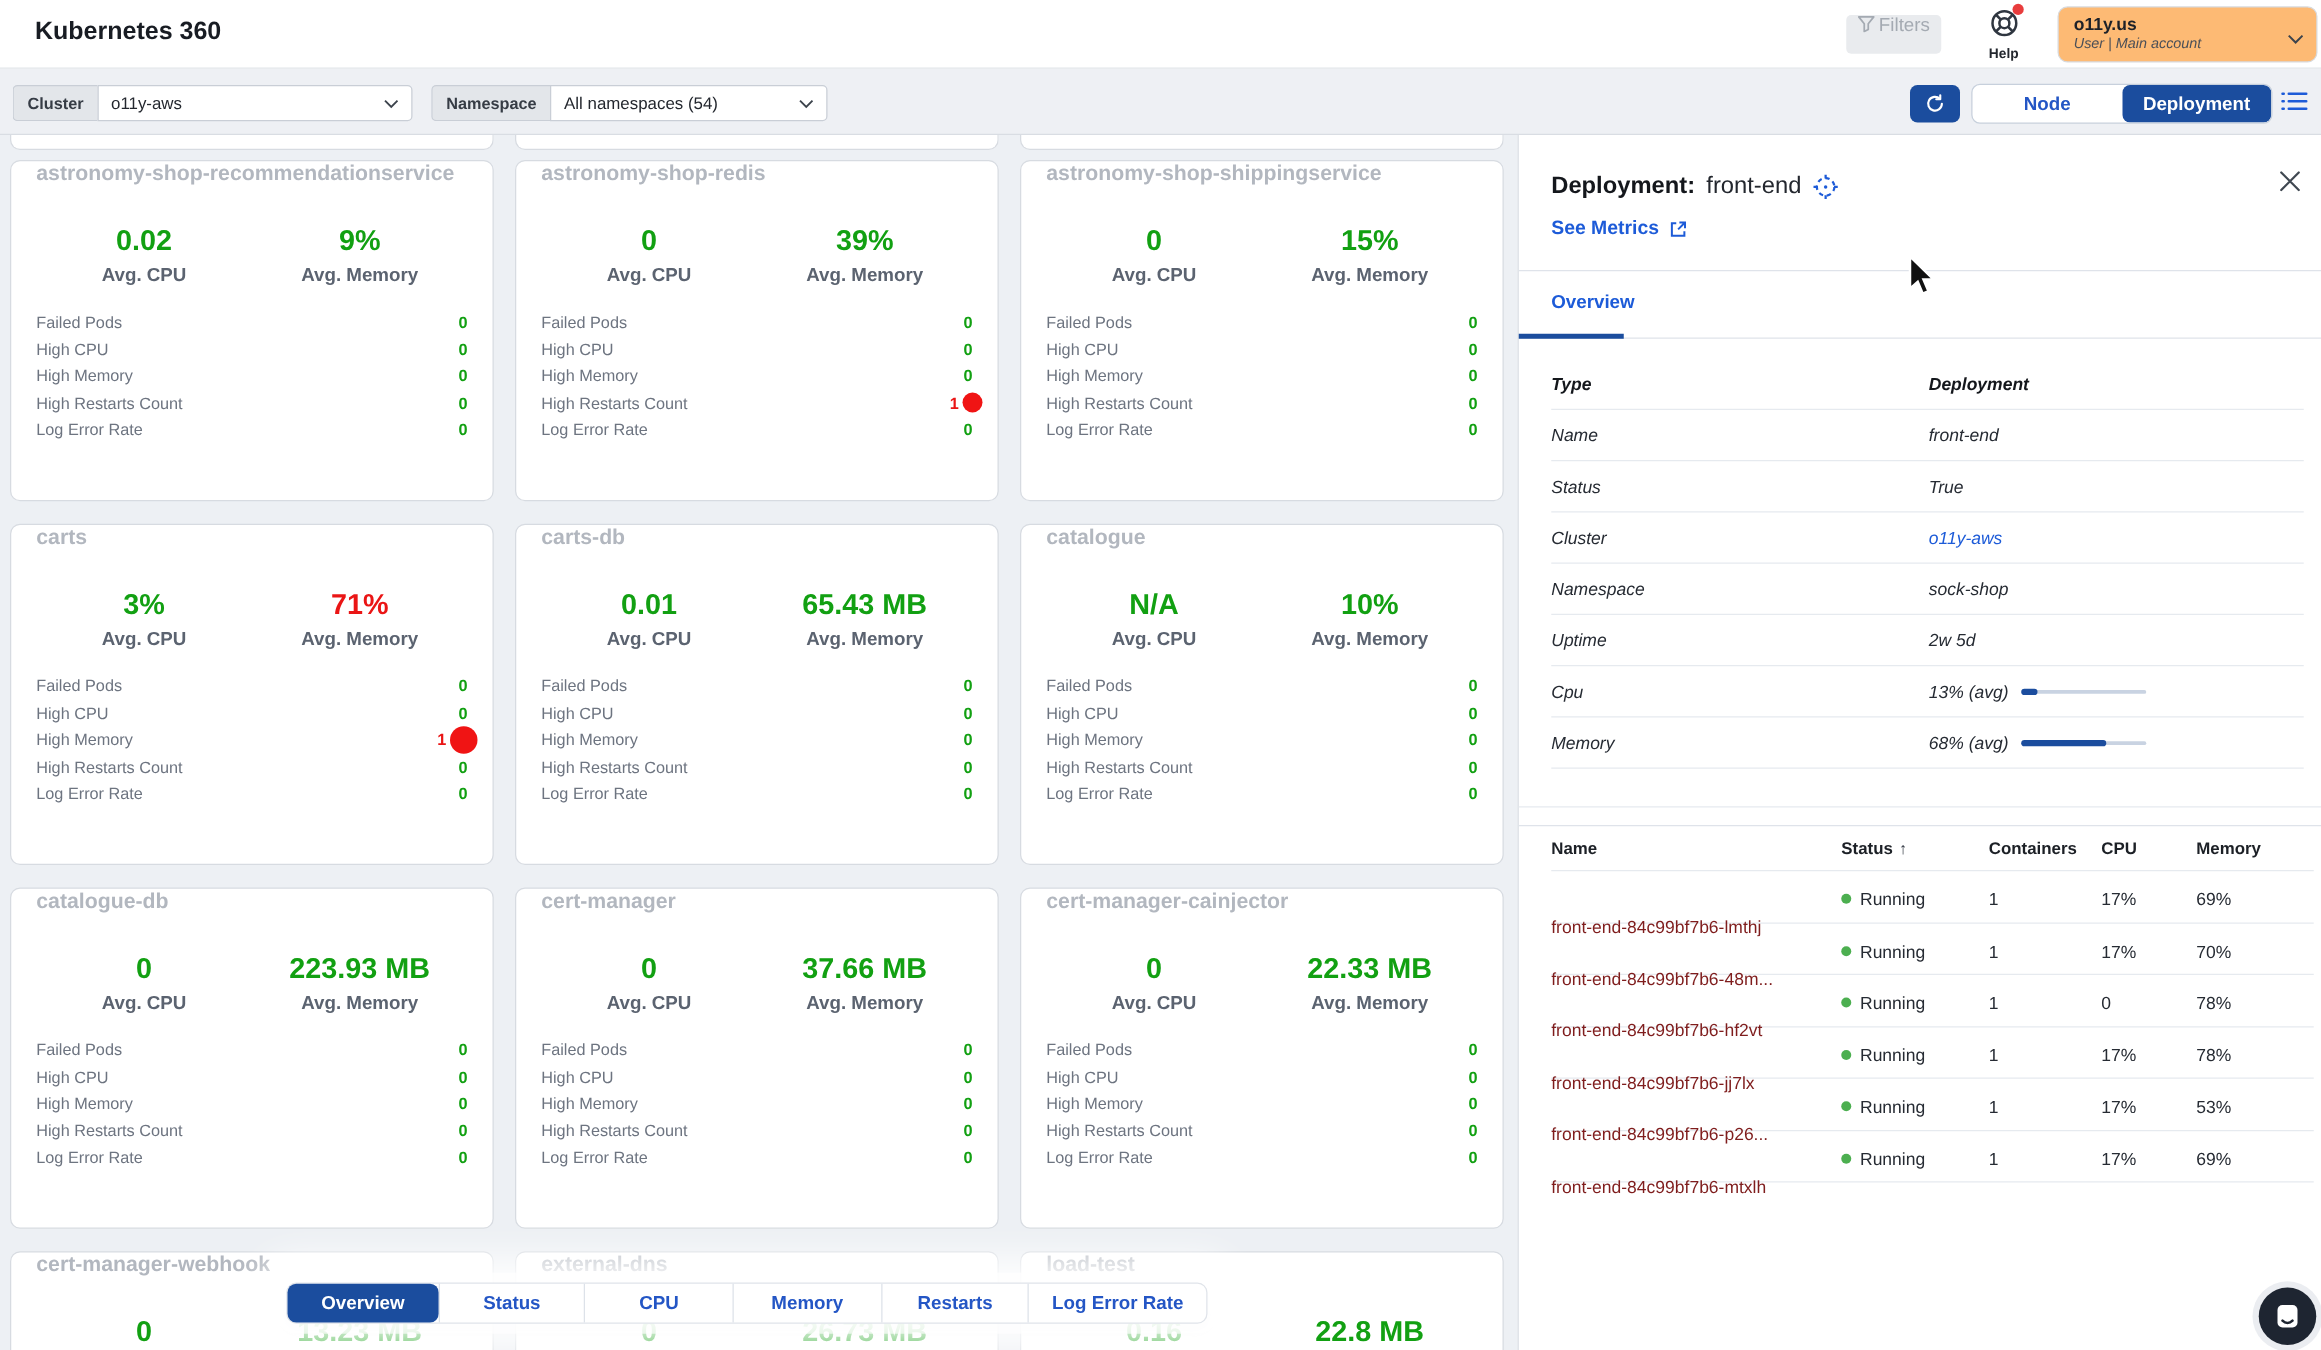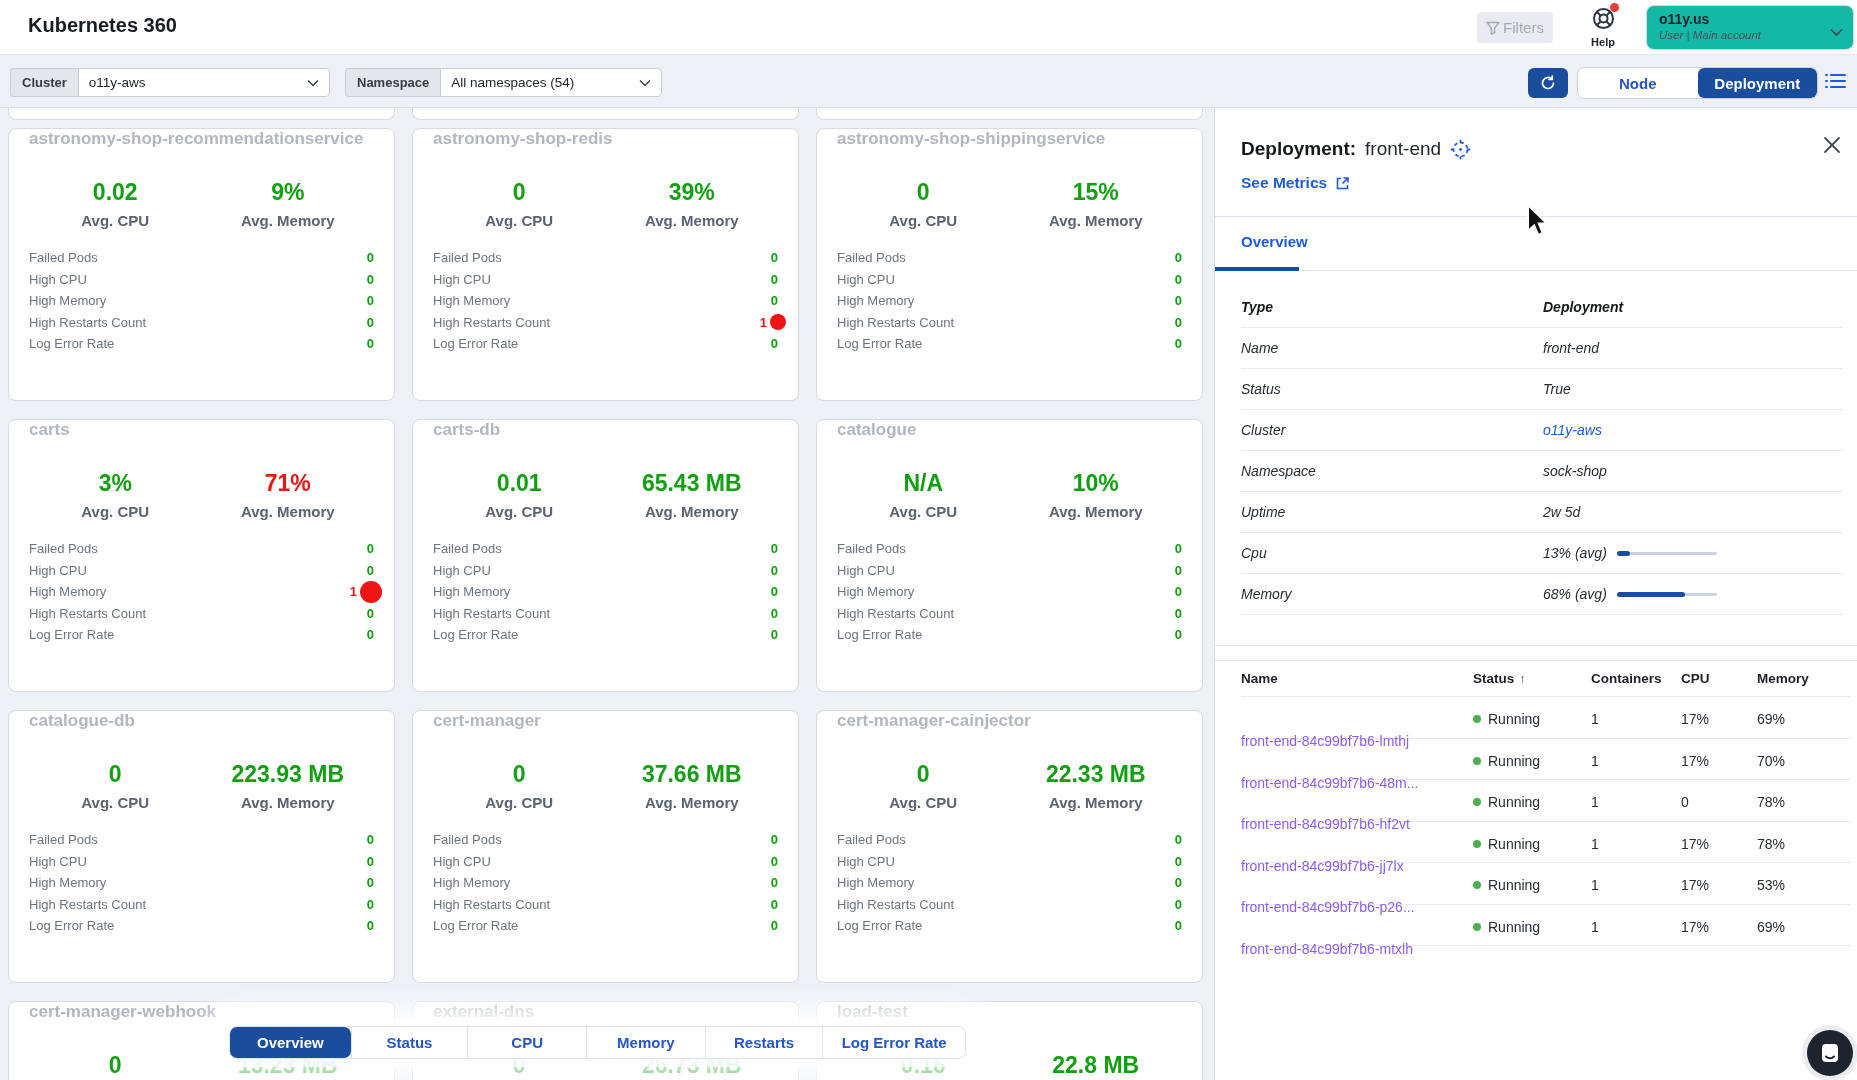--- a/index.html
+++ b/index.html
@@ -5,27 +5,27 @@
   * { margin:0; padding:0; box-sizing:border-box; }
   html,body { width:1857px; height:1080px; overflow:hidden; background:#edf0f4;
     font-family:"Liberation Sans", sans-serif; }
   .app { position:relative; width:1857px; height:1080px; background:#edf0f4; overflow:hidden; }
 
   
   .topbar { position:absolute; left:0; top:0; width:1857px; height:55px; background:#fff;
     border-bottom:1px solid #e2e5e9; z-index:30; }
   .app-title { position:absolute; left:28px; top:14px; font-size:20px; font-weight:bold; color:#181c23; }
   .filters-btn { position:absolute; left:1477px; top:12px; width:76px; height:31px; background:#e9ebee;
-    border:none; border-radius:4px; color:#a4aab2; font-size:15px; display:flex; align-items:center;
+    border:none; border-radius:4px; color:#a4aab2; font-size:15px; display:flex; 
     justify-content:center; gap:3px; font-family:inherit; }
   .help-wrap { position:absolute; left:1586px; top:6px; width:34px; text-align:center; }
   .help-icon { position:relative; display:inline-block; }
   .help-badge { position:absolute; right:-3px; top:-3px; width:9px; height:9px; border-radius:50%; background:#e83c3c; }
   .help-label { font-size:11px; font-weight:bold; color:#23272e; margin-top:1px; }
-  .account-box { position:absolute; left:1646px; top:5px; width:208px; height:45px; background:#14b8a6;
+  .account-box { position:absolute; left:1646px; top:5px; width:208px; height:45px; background:#fdba74;
     border:1px solid #d7dade; border-radius:8px; padding:5px 30px 5px 12px; cursor:pointer; }
   .account-org { font-size:14px; font-weight:bold; color:#1d2128; }
   .account-sub { font-size:11.5px; font-style:italic; color:#4a4f57; margin-top:2px; }
   .account-chevron { position:absolute; right:10px; top:17px; }
 
   
   .filterbar { position:absolute; left:0; top:55px; width:1857px; height:53px; background:#eef0f4;
     border-bottom:1px solid #d9dde3; z-index:25; }
   .select-group { position:absolute; top:13px; height:29px; display:flex; }
   .select-group.cluster { left:10px; }
@@ -105,21 +105,21 @@
 
   .section-divider { margin-top:30px; border-top:1px solid #e6eaef; }
   .pods-title { margin:20px 0 0 26px; font-size:26px; font-weight:600; color:#14171c; }
   .pods-top-divider { margin-top:14px; border-top:1px solid #dfe3ea; }
   .pods-table { margin-left:26px; margin-right:6px; }
   .prow, .pods-header { display:grid; grid-template-columns:232px 118px 90px 76px 1fr; align-items:center; }
   .pods-header { height:36px; border-bottom:1px solid #e6eaef; }
   .pcol-h { font-size:13.5px; font-weight:bold; color:#1c2026; display:flex; align-items:center; gap:5px; cursor:pointer; }
   .sort-arrow { font-size:13px; color:#3a404a; }
   .prow { height:41.5px; border-bottom:1px solid #e6eaef; }
-  .pname { font-size:14px; color:#8b5cf6; text-decoration:none; white-space:nowrap; overflow:hidden;margin-top:44px; }
+  .pname { font-size:14px; color:#7f1d1d; text-decoration:none; white-space:nowrap; overflow:hidden;margin-top:44px; }
   .pstatus { display:flex; align-items:center; gap:7px; font-size:14px; color:#262b33; }
   .status-dot { width:8px; height:8px; border-radius:50%; background:#4caf50; }
   .pnum { font-size:14px; color:#262b33; }
 
   
   .cursor { position:absolute; left:1526px; top:204px; z-index:60; pointer-events:none; }
   .chat-bubble { position:absolute; right:4px; bottom:4px; width:46px; height:46px; border-radius:50%;
     background:#1e2531; border:none; z-index:50; display:flex; align-items:center; justify-content:center;
     box-shadow:0 0 0 5px rgba(230,233,238,.8); }
 </style>

